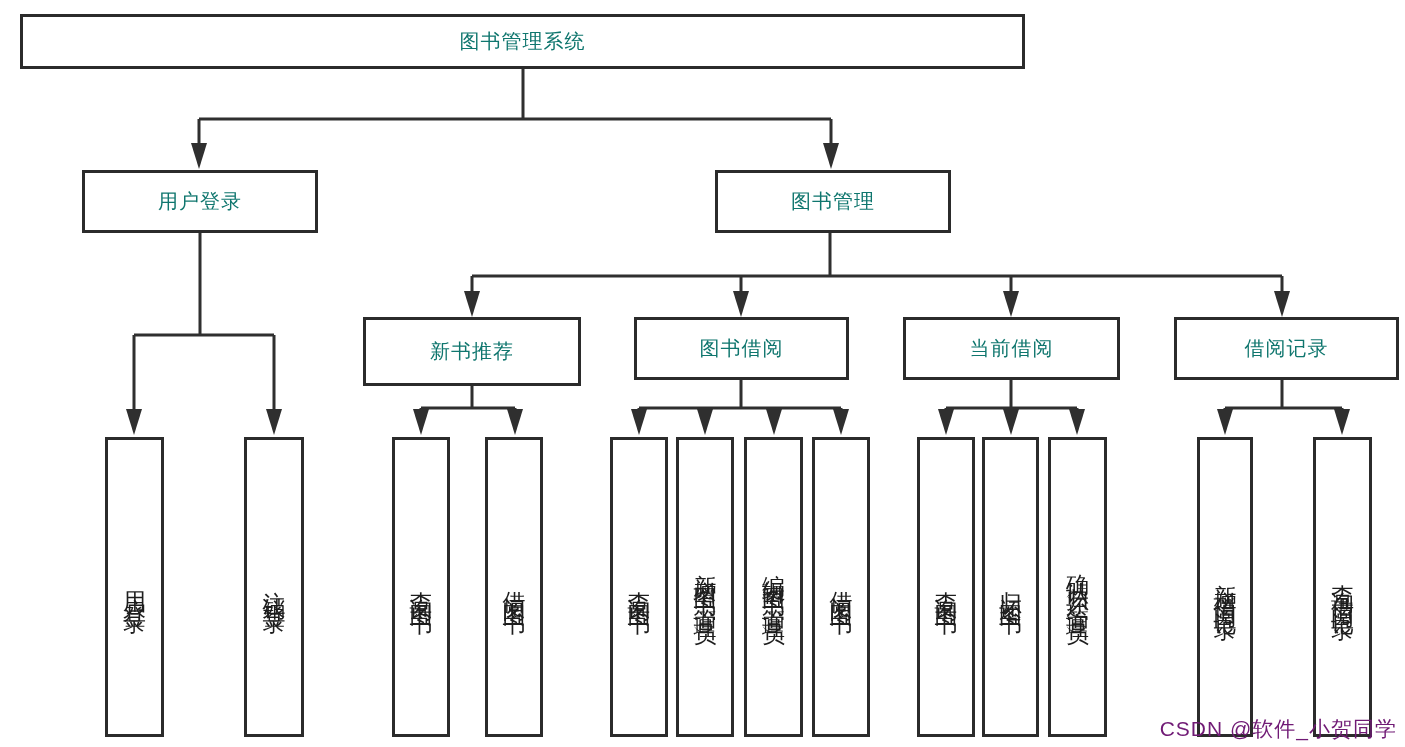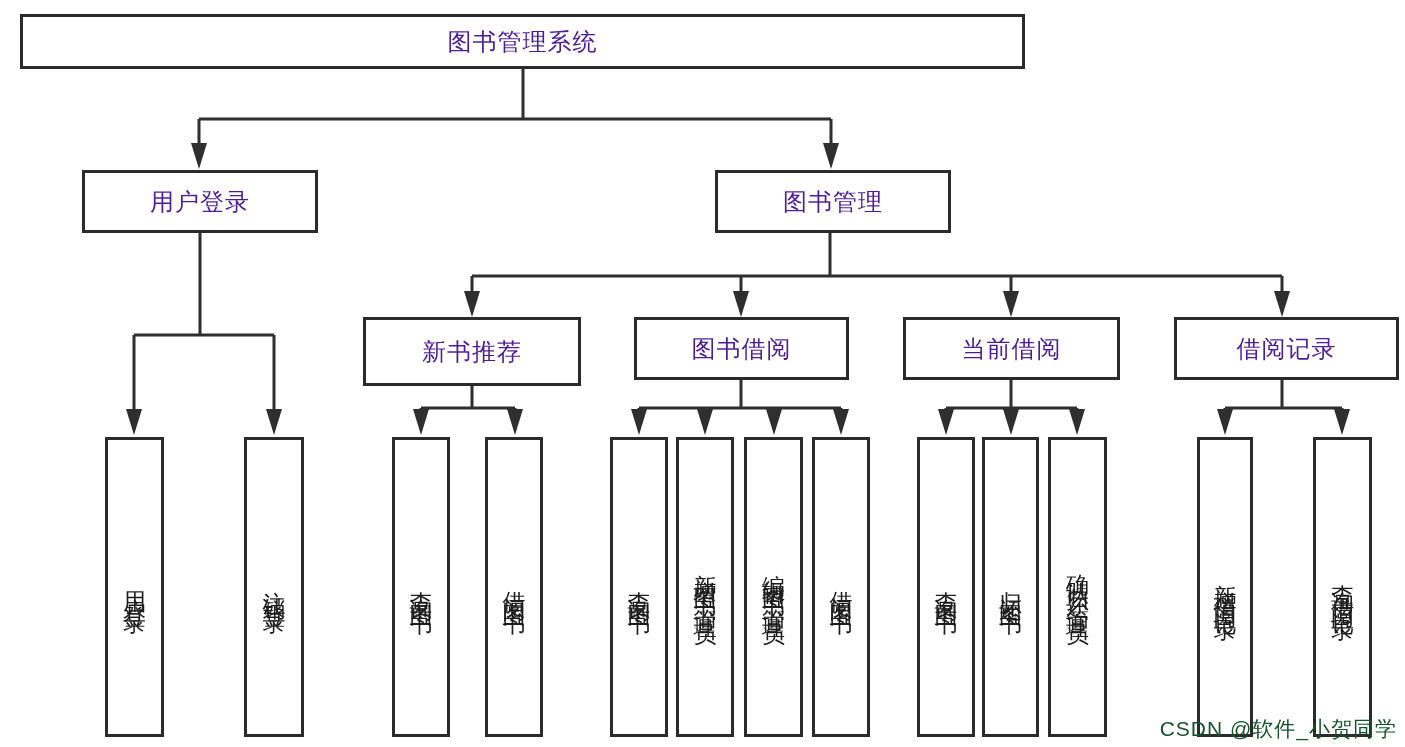--- a/index.html
+++ b/index.html
@@ -25,39 +25,39 @@
     position: absolute;
     box-sizing: border-box;
     background: #ffffff;
     border: 3px solid #2b2b2b;
     display: flex;
     align-items: center;
     justify-content: center;
     z-index: 2;
   }
   .node-h .lbl {
-    font-size: 24px;
+    font-size: 20px;
     letter-spacing: 1px;
-    color: #4c1d95;
+    color: #0f766e;
     white-space: nowrap;
   }
   .node-v .lbl {
     writing-mode: vertical-rl;
     text-orientation: mixed;
     font-size: 23px;
     letter-spacing: 7px;
     color: #1d1d1d;
     line-height: 1;
   }
   #watermark {
     position: absolute;
     right: 8px;
     bottom: 4px;
     font-size: 21px;
-    color: #14532d;
+    color: #701a75;
     letter-spacing: 1px;
     z-index: 5;
     white-space: nowrap;
   }
 </style>
 </head>
 <body>
 
 <div id="stage">
 

